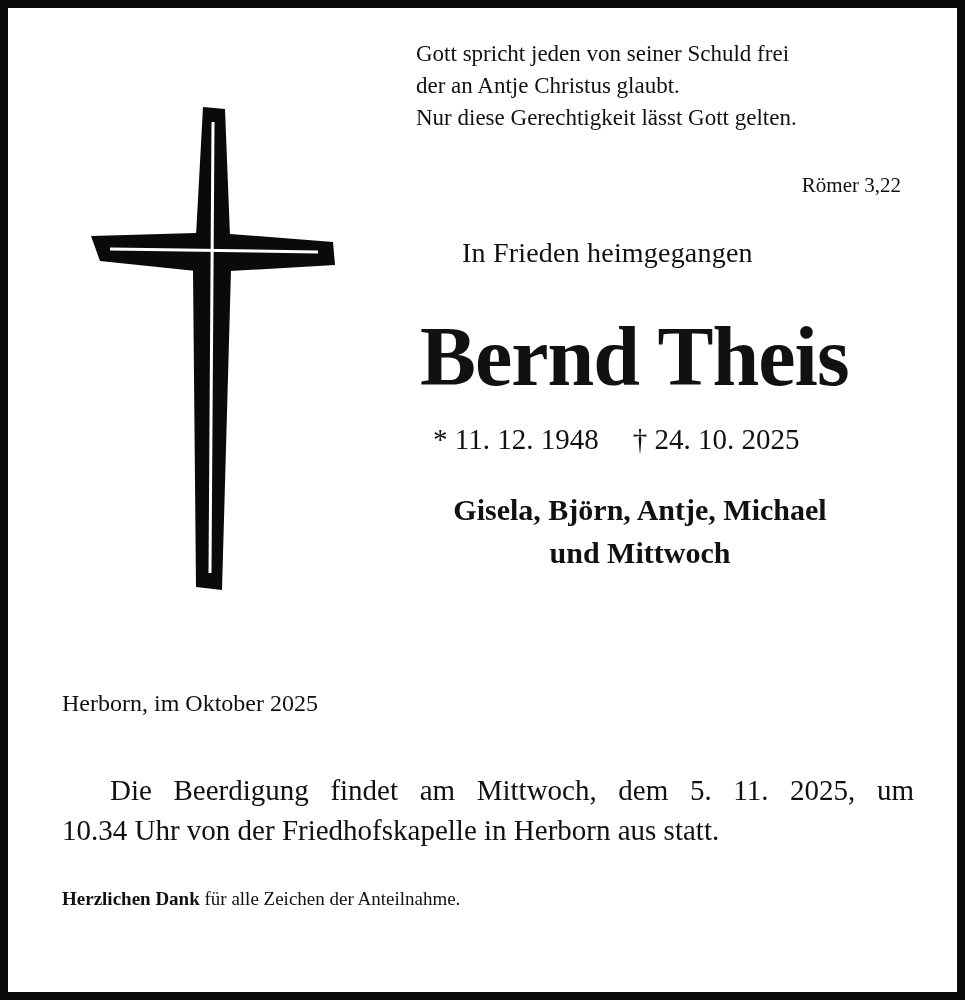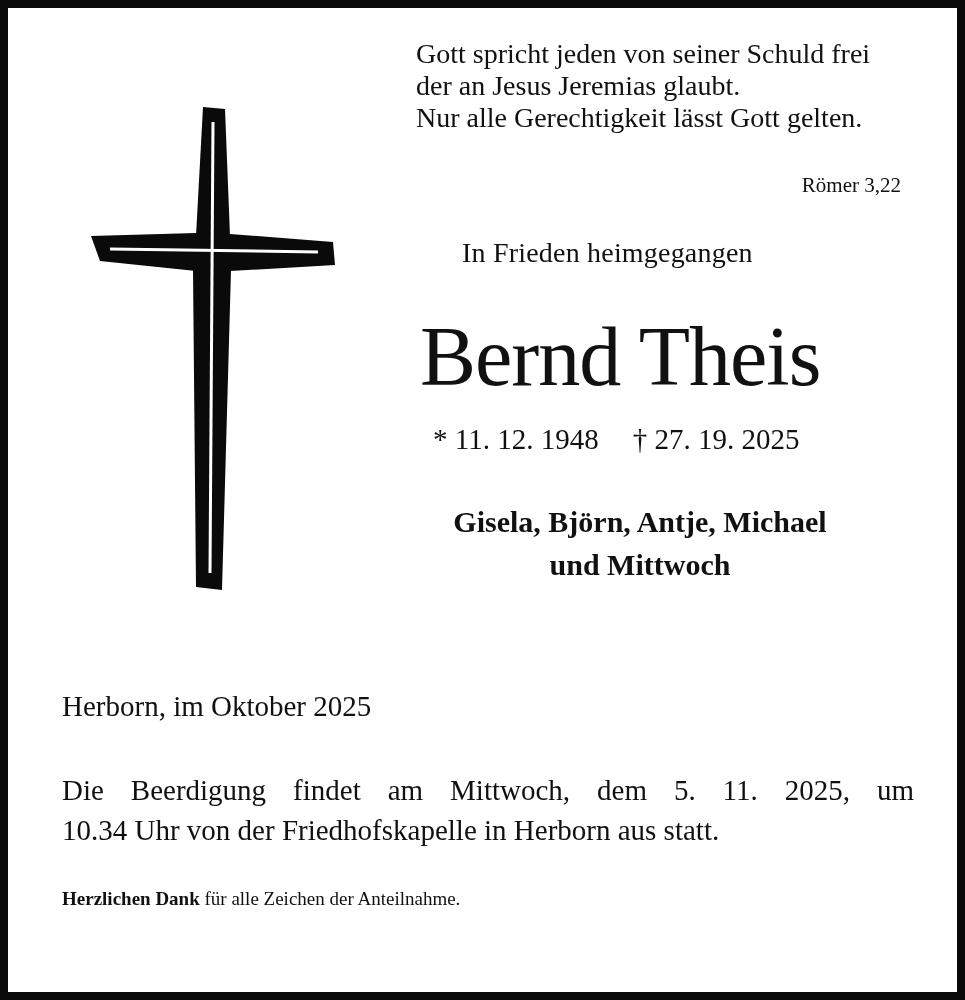--- a/index.html
+++ b/index.html
@@ -7,34 +7,34 @@
     .frame {
       position: absolute; left: 0; top: 0;
       width: 965px; height: 1000px;
       box-sizing: border-box;
       border: 8px solid #0a0a0a;
       background: #ffffff;
     }
     .lserif { font-family: "Liberation Serif", "DejaVu Serif", serif; color: #111111; }
     .abs { position: absolute; white-space: nowrap; }
 
-    .verse { left: 416px; top: 38px; font-size: 28px; line-height: 32px; font-family: Liberation Serif, serif; }
+    .verse { left: 416px; top: 38px; font-size: 23px; line-height: 32px; font-family: Liberation Serif, serif; }
     .verse-ref { right: 64px; top: 173px; font-size: 21px; text-align: left; }
 
     .intro { left: 0; width: 100%; padding-left: 462px; top: 237px; font-size: 28px; letter-spacing: 0.2px; }
-    .name { left: 420px; top: 315px; font-size: 84px; font-weight: normal; letter-spacing: -1px; line-height: 1; }
+    .name { left: 420px; top: 315px; font-size: 84px; font-weight: bold; letter-spacing: -1px; line-height: 1; }
     .dates { left: 433px; top: 423px; font-size: 29px; }
     .dates .gap { display: inline-block; width: 34px; }
 
-    .family { left: 400px; width: 480px; top: 500px; text-align: center; font-size: 30px; font-weight: bold; line-height: 43px; white-space: normal; }
+    .family { left: 400px; width: 480px; top: 488px; text-align: center; font-size: 30px; font-weight: bold; line-height: 43px; white-space: normal; }
 
-    .place { left: 62px; top: 690px; font-size: 29px; }
+    .place { left: 62px; top: 690px; font-size: 24px; }
     .funeral { left: 62px; width: 852px; top: 770px; font-size: 29px; line-height: 40px; white-space: normal; text-align: justify; }
     .funeral .line { display: block; }
-    .funeral .line.just { text-align-last: justify; }
+    .funeral .line.just { text-align-last: justify; margin-left: 48px; }
     .thanks { left: 62px; top: 888px; font-size: 19px; }
     .thanks b { font-weight: bold; }
 
     .cross { position: absolute; left: 0; top: 0; }
   </style>
 </head>
 <body>
 
 <div class="frame"></div>
 
@@ -45,31 +45,31 @@
   <polygon points="91,236 196,233 230,234 333,242 335,265 230,271 196,271 100,261" fill="#0a0a0a"></polygon>
 
   <polygon points="193,270 231,270 222,590 196,587" fill="#0a0a0a"></polygon>
 
   <line x1="213" y1="122" x2="210" y2="573" stroke="#ffffff" stroke-width="3"></line>
   <line x1="110" y1="249" x2="318" y2="252" stroke="#ffffff" stroke-width="3"></line>
 </svg>
 
 <div class="abs lserif verse">
   <div>Gott spricht jeden von seiner Schuld frei</div>
-  <div>der an Jesus Jeremias glaubt.</div>
-  <div>Nur alle Gerechtigkeit lässt Gott gelten.</div>
+  <div>der an Antje Christus glaubt.</div>
+  <div>Nur diese Gerechtigkeit lässt Gott gelten.</div>
 </div>
 <div class="abs lserif verse-ref">Römer 3,22</div>
 
 <div class="abs lserif intro">In Frieden heimgegangen</div>
 
 <div class="abs lserif name">Bernd Theis</div>
 
 <div class="abs lserif dates">
-  <span>* 11. 12. 1948</span><span class="gap"></span><span>† 27. 19. 2025</span>
+  <span>* 11. 12. 1948</span><span class="gap"></span><span>† 24. 10. 2025</span>
 </div>
 
 <div class="abs lserif family">
   <div>Gisela, Björn, Antje, Michael</div>
   <div>und Mittwoch</div>
 </div>
 
 <div class="abs lserif place">Herborn, im Oktober 2025</div>
 
 <div class="abs lserif funeral">

